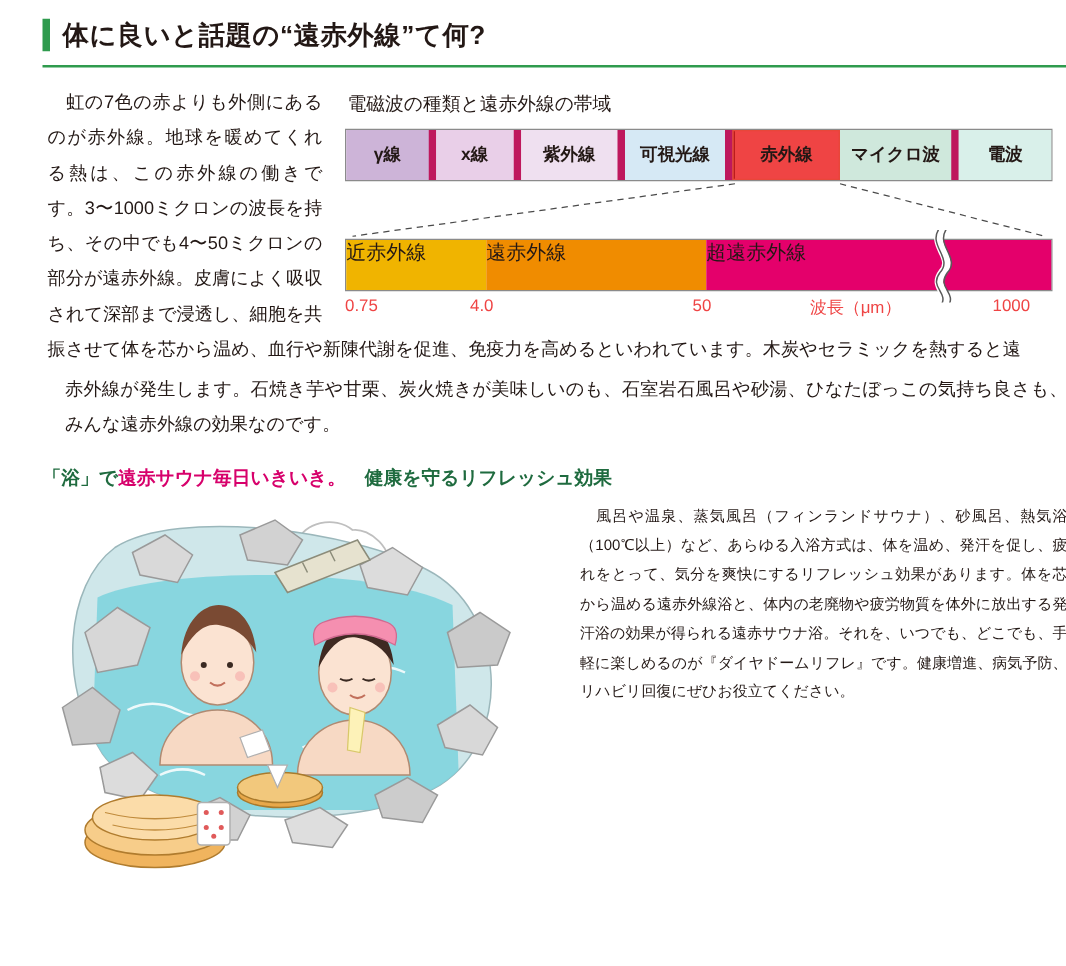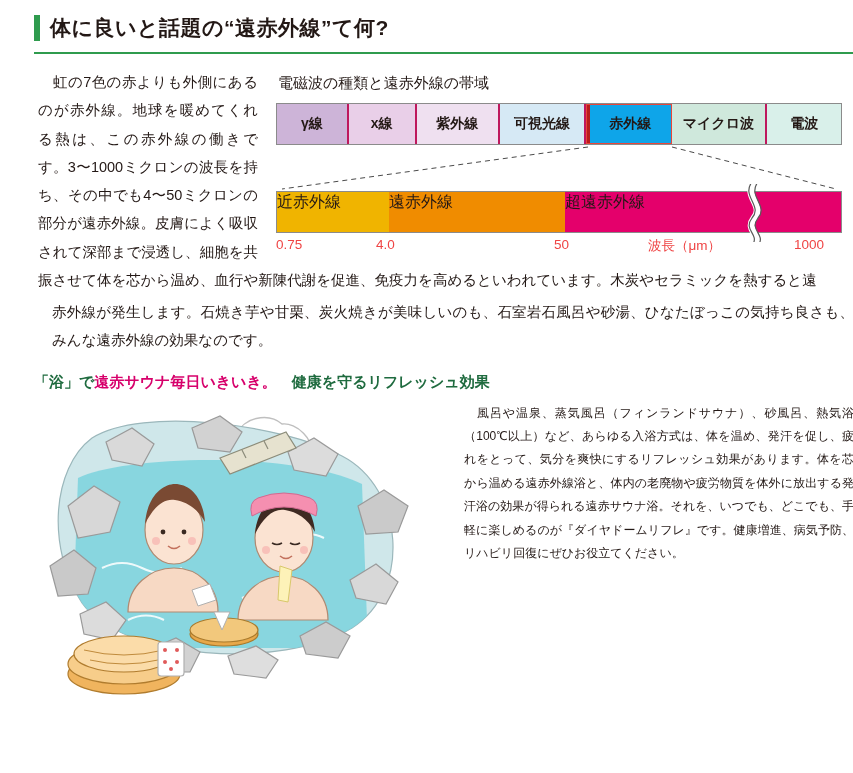--- a/index.html
+++ b/index.html
@@ -85,21 +85,21 @@
     box-sizing: border-box;
     margin-left: 4px;
     width: 566px;
   }
   .spectrum .cell {
     display: flex;
     align-items: center;
     justify-content: center;
     font-size: 14px;
     font-weight: bold;
-    border-right: 2px solid #be185d;
+    border-right: 6px solid #be185d;
     box-sizing: border-box;
     color: #231815;
     white-space: nowrap;
   }
   .spectrum .cell:last-child { border-right: none; }
 
   .connector {
     position: relative;
     height: 46px;
     margin-left: 4px;
@@ -195,21 +195,21 @@
   <div class="top-section">
 
     <div class="float-figure">
       <div class="fig-title">電磁波の種類と遠赤外線の帯域</div>
 
       <div class="spectrum">
         <div class="cell" style="width:72px;background:#cdb4d8">γ線</div>
         <div class="cell" style="width:68px;background:#e9cfe8">x線</div>
         <div class="cell" style="width:84px;background:#efe0f0">紫外線</div>
         <div class="cell" style="width:86px;background:#d6e9f5">可視光線</div>
-        <div class="cell" style="width:86px;background:#0ea5e9;border-left:4px solid #b91c1c;border-right:1px solid #e8463a;outline:1px solid #e8463a;outline-offset:-1px;">赤外線</div>
+        <div class="cell" style="width:86px;background:#ef4444;border-left:2px solid #b91c1c;border-right:1px solid #e8463a;outline:1px solid #e8463a;outline-offset:-1px;">赤外線</div>
         <div class="cell" style="width:96px;background:#cfe8dc">マイクロ波</div>
         <div class="cell" style="width:74px;background:#d9f0ea">電波</div>
       </div>
 
       <div class="connector">
         <svg width="566" height="46" viewBox="0 0 566 46">
           <line x1="312" y1="2" x2="6" y2="44" stroke="#4a4a4a" stroke-width="1" stroke-dasharray="5,4"></line>
           <line x1="396" y1="2" x2="560" y2="44" stroke="#4a4a4a" stroke-width="1" stroke-dasharray="5,4"></line>
         </svg>
       </div>

